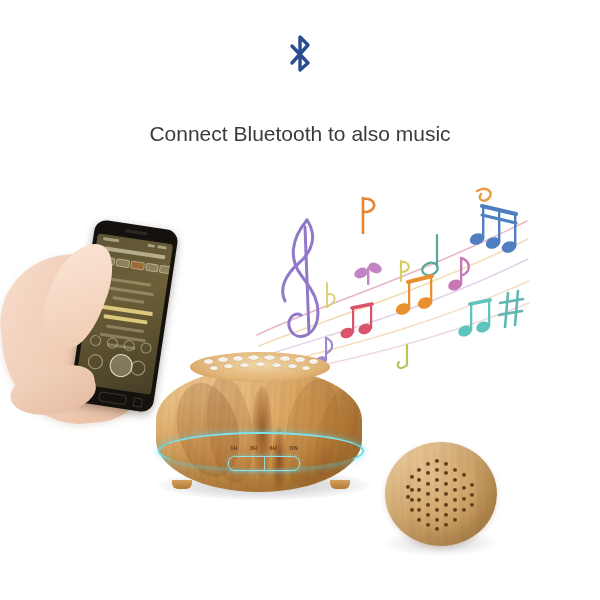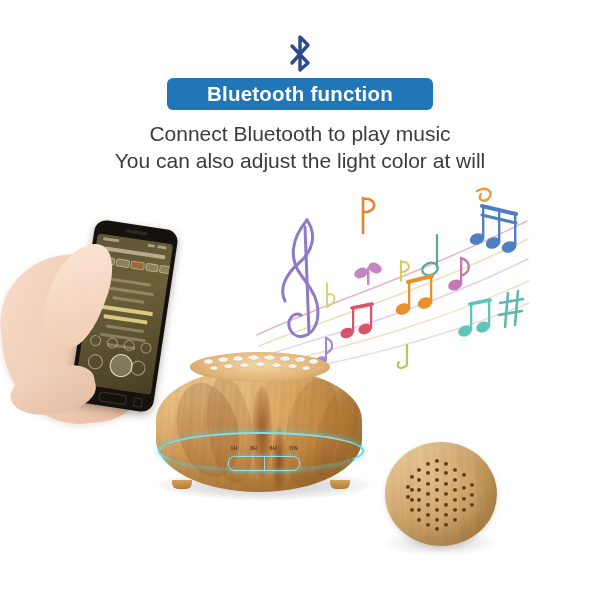--- a/index.html
+++ b/index.html
@@ -377,27 +377,23 @@
 <body>
 
 <div id="page">
 
   <div class="bt-rune">
     <svg viewBox="0 0 42 46" width="42" height="46" aria-hidden="true">
       <path d="M13 13 L29 30 L21 37 L21 4 L29 12 L13 30" fill="none" stroke="#2a4b8d" stroke-width="3.4" stroke-linecap="round" stroke-linejoin="round"></path>
     </svg>
   </div>
 
-  <div class="title-banner">
-    <span>Bluetooth function</span>
-  </div>
 
   <div class="subtitle">
-    <div>Connect Bluetooth to play music</div>
-    <div>You can also adjust the light color at will</div>
+    <div>Connect Bluetooth to also music</div>
   </div>
 
   <div class="hand-phone">
     <div class="hand-shape"></div>
 
     <div class="phone">
       <div class="phone-speaker"></div>
       <div class="phone-screen">
 
         <div class="ps-status">

